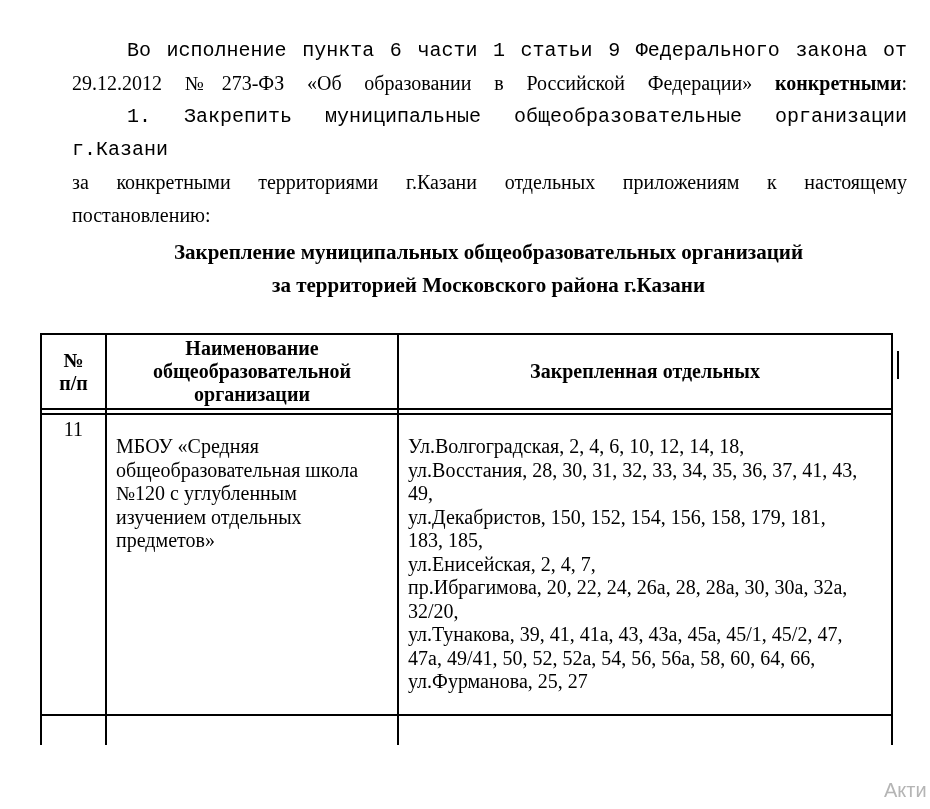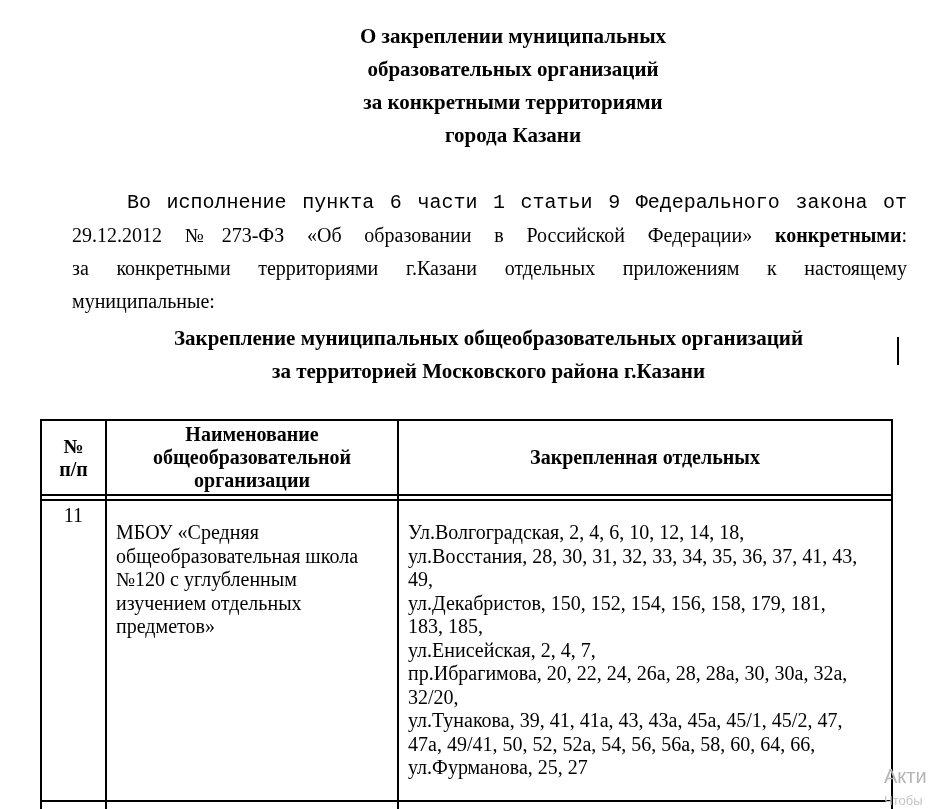--- a/index.html
+++ b/index.html
@@ -133,30 +133,27 @@
     font-size: 13px;
     line-height: 16px;
     color: #c4c4c4;
   }
 </style>
 </head>
 <body>
 
 <div class="page">
 
-  <h1 class="doc-title">О закреплении муниципальных
-образовательных организаций
-за конкретными территориями
-города Казани</h1>
 
   <div class="body-text">
     <div class="jline indent">Во исполнение пункта 6 части 1 статьи 9 Федерального закона от</div>
     <div class="jline"><span>29.12.2012 №273-ФЗ «Об образовании в Российской Федерации» </span><span class="bold">конкретными</span><span>:</span></div>
+    <div class="jline indent">1. Закрепить муниципальные общеобразовательные организации г.Казани</div>
     <div class="jline">за конкретными территориями г.Казани отдельных приложениям к настоящему</div>
-    <div class="lline">муниципальные:</div>
+    <div class="lline">постановлению:</div>
   </div>
 
   <div class="text-cursor"></div>
 
   <h2 class="section-title">Закрепление муниципальных общеобразовательных организаций
 за территорией Московского района г.Казани</h2>
 
   <table class="doc-table">
     <colgroup>
       <col style="width:65px">

